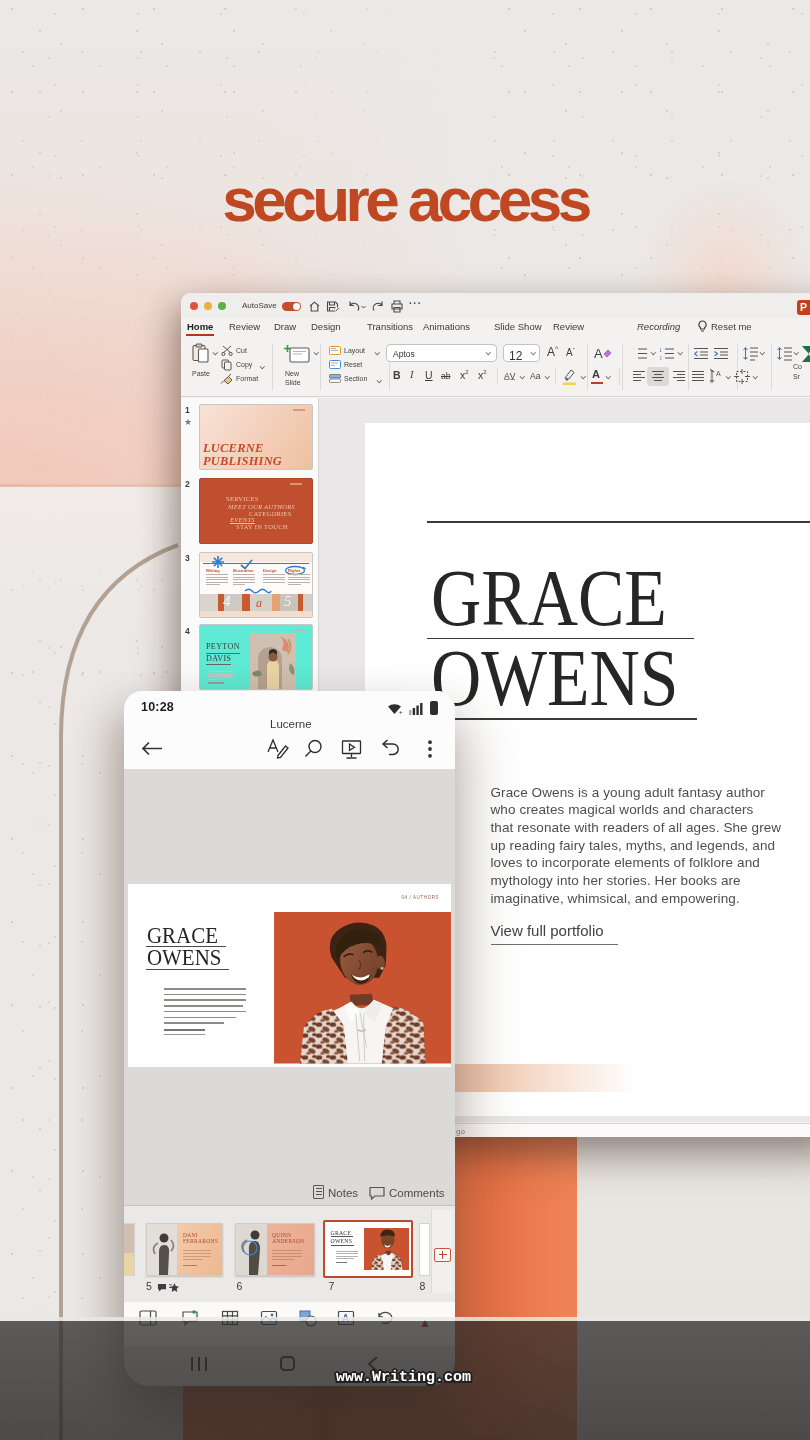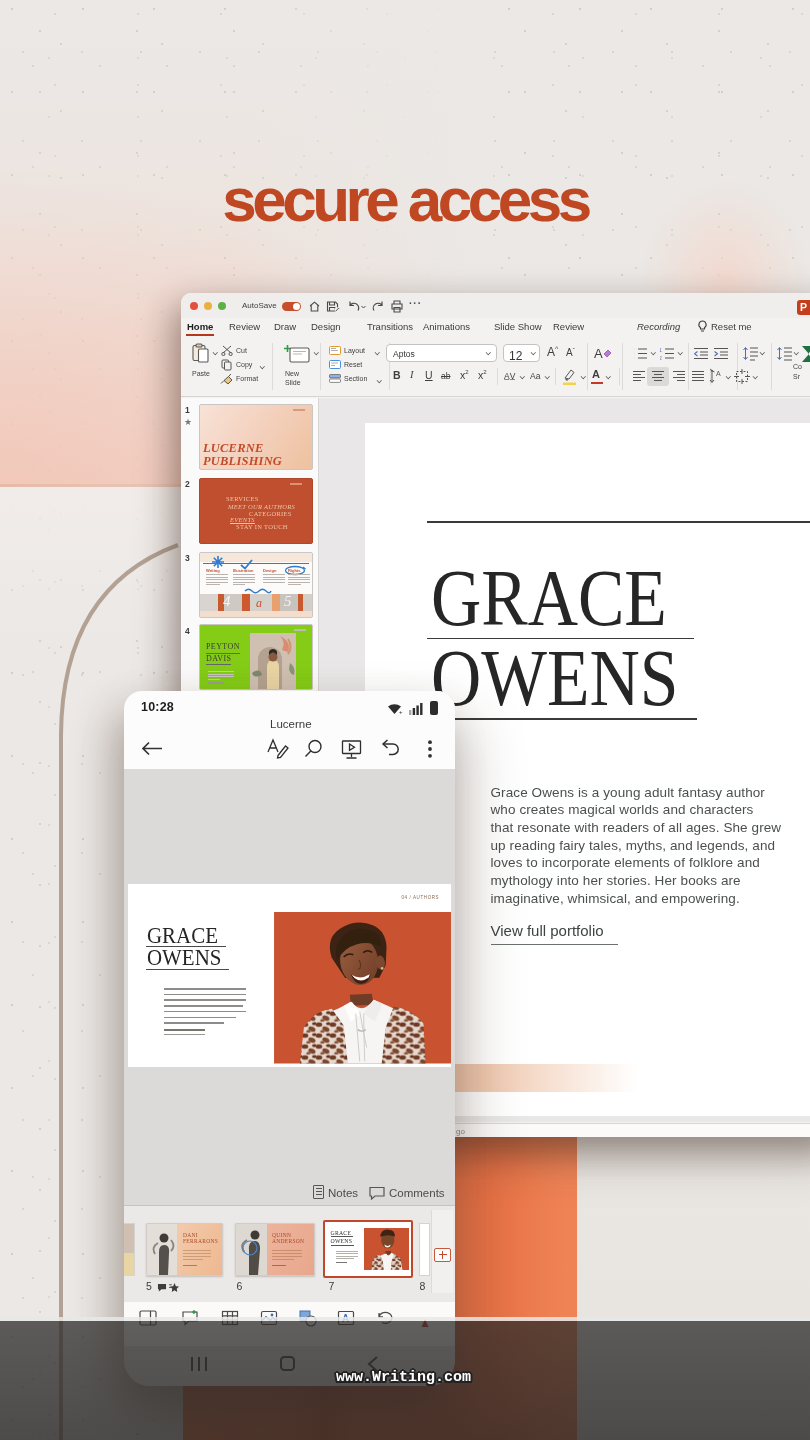--- a/index.html
+++ b/index.html
@@ -410,21 +410,21 @@
         <svg style="left:44px;top:34px;" width="28" height="7" viewBox="0 0 28 7" stroke="#2f7dd1" stroke-width="1.4" fill="none">
             <path d="M1 4 Q4.5 0.5 8 4 T15 4 T22 4 T27 4"></path>
           </svg>
         <div style="left:0px;top:41px;width:112px;height:17px;background:linear-gradient(90deg,#d9d4cf 0 18px,#c75a2f 18px 24px,#cfc9c3 24px 42px,#cc5a2e 42px 50px,#d6d0ca 50px 72px,#e8a06e 72px 80px,#c9c3bd 80px 98px,#c75a2f 98px 103px,#d4cec8 103px);"></div>
         <div style="left:0px;top:58px;width:112px;height:7px;background:#f3ddcc;"></div>
         <div style="left:23px;top:40px;font-family:'Liberation Serif',serif;font-size:15px;color:rgba(255,255,255,.8);font-style:italic;">4</div>
         <div style="left:84px;top:40px;font-family:'Liberation Serif',serif;font-size:15px;color:rgba(255,255,255,.8);font-style:italic;">5</div>
         <div style="left:56px;top:43px;font-family:'Liberation Serif',serif;font-size:12px;color:#c4502d;font-style:italic;">a</div>
       </div>
       <div class="tnum" style="top:228px;">4</div>
-      <div class="thumb" style="top:226px;background:#84cc16;">
+      <div class="thumb" style="top:226px;background:#5eead4;">
         <div style="left:6px;top:16px;font-family:'Liberation Serif',serif;font-size:8px;line-height:11.5px;color:#3a3a3a;letter-spacing:.4px;">
           <span style="border-bottom:.8px solid #666;">PEYTON</span>
             <br>
             <span style="border-bottom:.8px solid #666;">DAVIS</span>
           </div>
         <div class="t4l" style="left:8px;top:46px;"></div>
           <div class="t4l" style="left:8px;top:48.5px;"></div>
           <div class="t4l" style="left:8px;top:51px;"></div>
           <div class="t4l" style="left:8px;top:53.5px;width:12px;"></div>
         <div style="left:8px;top:57px;width:16px;height:1.5px;background:#9a9a9a;"></div>

